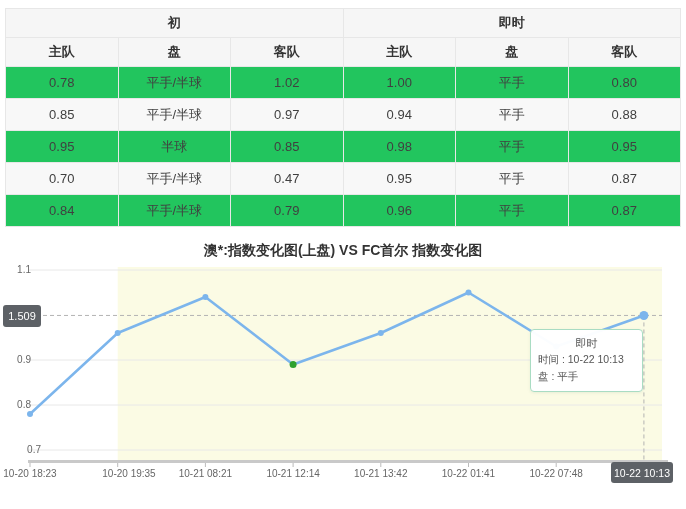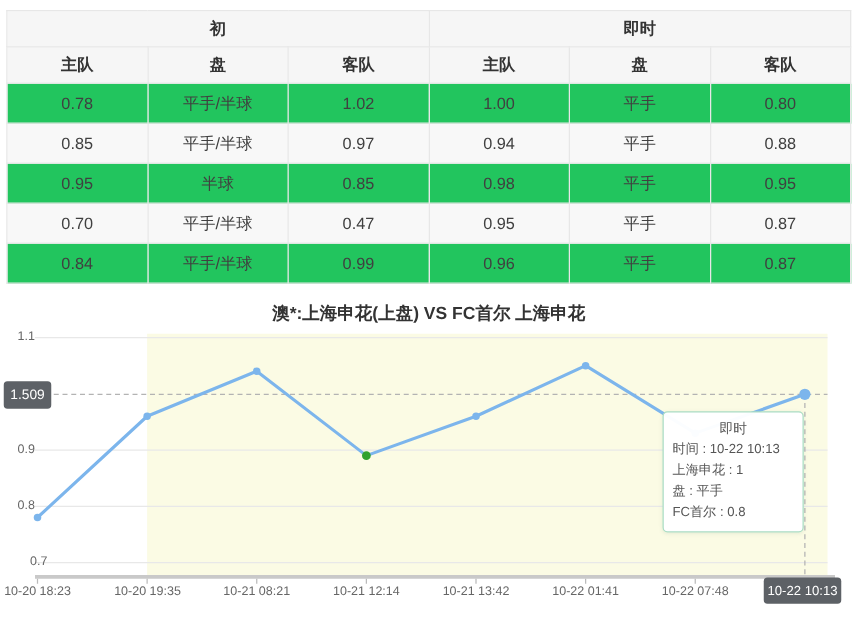--- a/index.html
+++ b/index.html
@@ -10,21 +10,21 @@
   table.odds{width:676px;margin:8px 5px 0 5px;border-collapse:collapse;table-layout:fixed;}
   .odds th,.odds td{border:1px solid #e7e7e7;text-align:center;font-size:13px;}
   .odds thead th{background:#f6f6f6;font-weight:bold;color:#333;height:26px;}
   .odds tbody td{height:29px;color:#404040;background:#22c55e;}
   .odds tbody tr:nth-child(even) td{background:#f8f8f8;}
 
   
   .chart-title{margin-top:15px;height:20px;text-align:center;font-size:14px;font-weight:bold;color:#333;}
   .chart{position:relative;width:686px;height:235px;}
   .chart svg{position:absolute;left:0;top:0;}
-  .ytick{position:absolute;left:14px;width:27px;text-align:left;font-size:10px;color:#666;line-height:12px;}
+  .ytick{position:absolute;left:4px;width:27px;text-align:right;font-size:10px;color:#666;line-height:12px;}
   .xtick{position:absolute;top:206px;transform:translateX(-50%);font-size:10px;color:#666;white-space:nowrap;}
   .badge{position:absolute;background:#5d6166;color:#fff;border-radius:3px;
          display:flex;align-items:center;justify-content:center;}
   .badge.val{left:3px;top:43px;width:38px;height:22px;font-size:11px;}
   .badge.time{left:611px;top:200px;width:62px;height:21px;font-size:10.5px;}
   .tooltip{position:absolute;left:530px;top:67px;width:97px;background:rgba(255,255,255,.97);
            border:1px solid #a9dcc3;border-radius:4px;padding:5px 7px 6px 7px;
            box-shadow:0 1px 3px rgba(120,160,140,.15);}
   .tt-title{text-align:center;font-size:11px;color:#555;line-height:16px;}
   .tt-line{font-size:10.5px;color:#555;line-height:17px;white-space:nowrap;}
@@ -78,29 +78,29 @@
           <td>0.70</td>
           <td>平手/半球</td>
           <td>0.47</td>
           <td>0.95</td>
           <td>平手</td>
           <td>0.87</td>
         </tr>
         <tr>
           <td>0.84</td>
           <td>平手/半球</td>
-          <td>0.99</td>
+          <td>0.79</td>
           <td>0.96</td>
           <td>平手</td>
           <td>0.87</td>
         </tr>
       </tbody>
   </table>
 
-  <div class="chart-title">澳*:上海申花(上盘) VS FC首尔 上海申花</div>
+  <div class="chart-title">澳*:指数变化图(上盘) VS FC首尔 指数变化图</div>
 
   <div class="chart">
     <svg id="plot" width="686" height="235">
         <rect x="117.7" y="5" width="544.3" height="193" fill="#fbfbe4"></rect>
         <line x1="28" x2="662" y1="8" y2="8" stroke="#e8e8e8" stroke-width="1"></line>
         <line x1="28" x2="662" y1="98.00000000000003" y2="98.00000000000003" stroke="#e8e8e8" stroke-width="1"></line>
         <line x1="28" x2="662" y1="143.00000000000003" y2="143.00000000000003" stroke="#e8e8e8" stroke-width="1"></line>
         <line x1="28" x2="662" y1="188.00000000000006" y2="188.00000000000006" stroke="#e8e8e8" stroke-width="1"></line>
         <rect x="28" y="198" width="640" height="3" fill="#c9c9c9"></rect>
         <line x1="30" x2="30" y1="201" y2="205" stroke="#bbb" stroke-width="1"></line>
@@ -125,33 +125,31 @@
       </svg>
 
     <div id="yticks">
         <div class="ytick" style="top: 2px;">1.1</div>
         <div class="ytick" style="top: 92px;">0.9</div>
         <div class="ytick" style="top: 137px;">0.8</div>
         <div class="ytick" style="top: 182px; padding-left: 10px;">0.7</div>
       </div>
     <div id="xticks">
         <div class="xtick" style="left: 30px;">10-20 18:23</div>
-        <div class="xtick" style="left: 118px;">10-20 19:35</div>
+        <div class="xtick" style="left: 129px;">10-20 19:35</div>
         <div class="xtick" style="left: 205.4px;">10-21 08:21</div>
         <div class="xtick" style="left: 293.1px;">10-21 12:14</div>
         <div class="xtick" style="left: 380.8px; text-align: center;">10-21 13:42</div>
         <div class="xtick" style="left: 468.5px;">10-22 01:41</div>
         <div class="xtick" style="left: 556.2px;">10-22 07:48</div>
       </div>
 
     <div class="badge val">1.509</div>
     <div class="badge time">10-22 10:13</div>
 
     <div class="tooltip">
       <div class="tt-title">即时</div>
       <div class="tt-line">时间 : 10-22 10:13</div>
-      <div class="tt-line">上海申花 : 1</div>
       <div class="tt-line">盘 : 平手</div>
-      <div class="tt-line">FC首尔 : 0.8</div>
     </div>
   </div>
 
 </div>
 
 </body></html>

